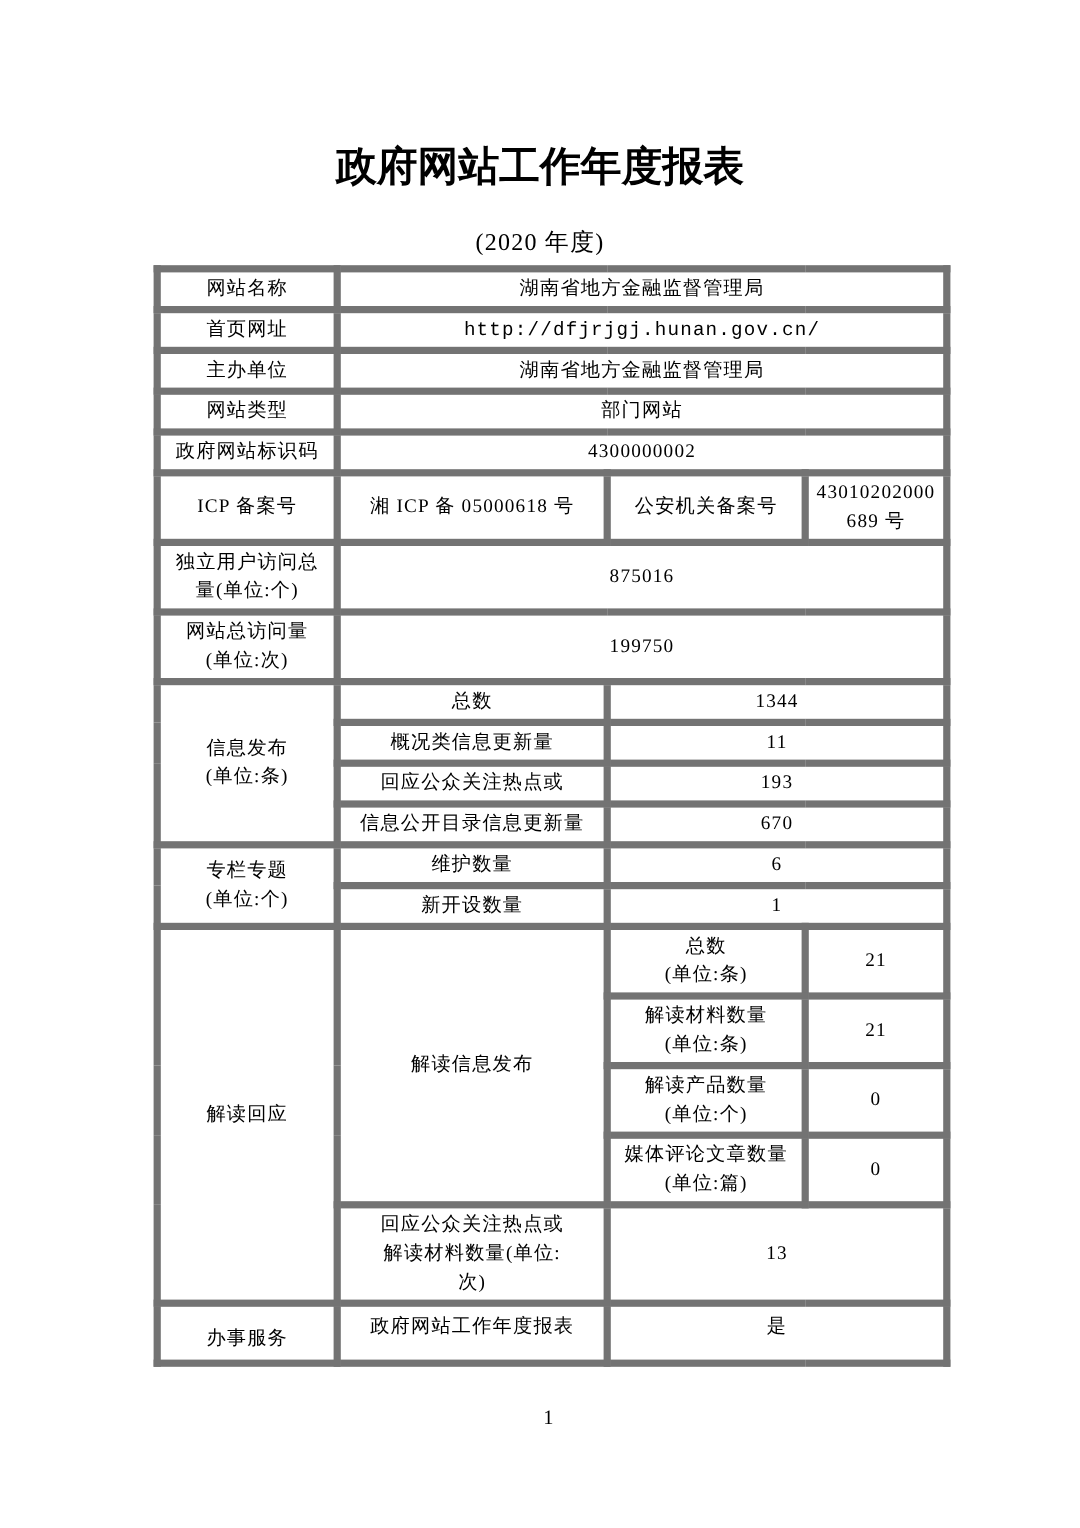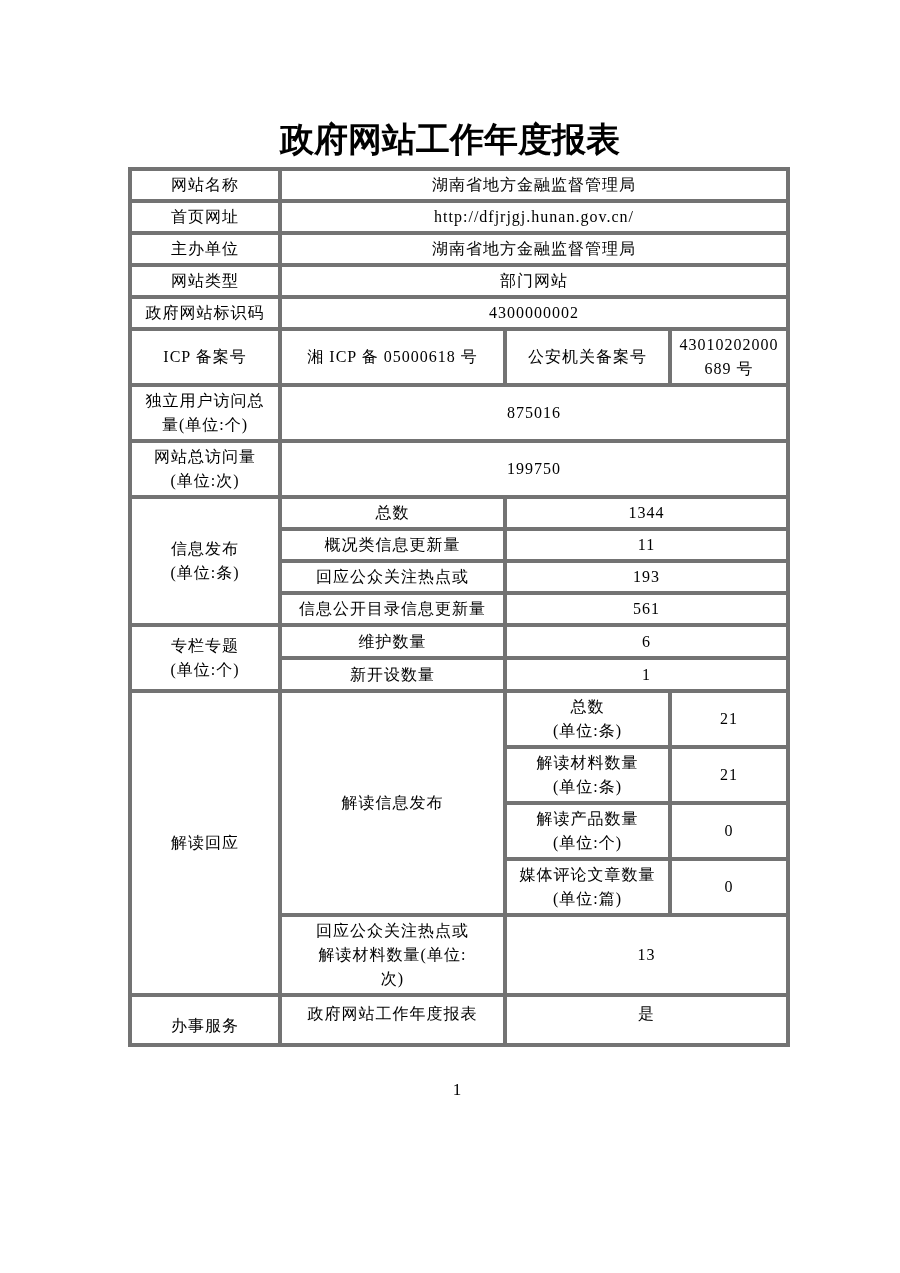--- a/index.html
+++ b/index.html
@@ -38,36 +38,36 @@
   }
 
   table.report {
     margin: 7px 0 0 128px;
     width: 658px;
     border-collapse: collapse;
     table-layout: fixed;
     border: 2px solid #1a1a1a;
   }
   table.report td {
-    border: 4px solid #737373;
+    border: 6px solid #737373;
     text-align: center;
     vertical-align: middle;
     font-size: 16px;
     line-height: 24px;
     letter-spacing: 1px;
     white-space: pre-line;
     padding: 2px 6px;
     overflow: hidden;
   }
   
   tr.tb td { border-top-width: 2px; }
 
   td.c1 { letter-spacing: 3px; }
   td.num { font-size: 17px; letter-spacing: 0.5px; border-radius: 14px; }
-  td.url { font-family: Liberation Serif, serif; font-size: 14px; letter-spacing: 0; }
+  td.url { font-family: Liberation Mono, monospace; font-size: 14px; letter-spacing: 0; }
   td.latin-mix { letter-spacing: 1px; }
 
   tr.h32 td { height: 32px; }
   tr.h31 td { height: 31px; }
   tr.h33 td { height: 33px; }
   tr.h52 td { height: 52px; }
   tr.h56 td { height: 56px; }
   tr.h78 td { height: 78px; }
   tr.h50 td { height: 50px; }
 
@@ -80,20 +80,21 @@
     text-align: center;
     font-size: 17px;
   }
 </style>
 </head>
 <body>
 
 <div class="sheet">
 
   <div class="doc-title">政府网站工作年度报表</div>
+  <div class="doc-subtitle">(2020 年度)</div>
 
   <table class="report">
     <colgroup>
       <col style="width:150px">
         <col style="width:225px">
         <col style="width:165px">
         <col style="width:118px">
     </colgroup>
     <tbody>
       <tr class="h32">
@@ -145,21 +146,21 @@
       <tr class="h31">
         <td>概况类信息更新量</td>
         <td colspan="2" class="num">11</td>
       </tr>
       <tr class="h31">
         <td>回应公众关注热点或</td>
         <td colspan="2" class="num">193</td>
       </tr>
       <tr class="h31">
         <td>信息公开目录信息更新量</td>
-        <td colspan="2" class="num">561</td>
+        <td colspan="2" class="num">670</td>
       </tr>
 
       <tr class="h33 tb">
         <td class="c1" rowspan="2">专栏专题
 (单位:个)</td>
         <td>维护数量</td>
         <td colspan="2" class="num">6</td>
       </tr>
       <tr class="h33">
         <td>新开设数量</td>

